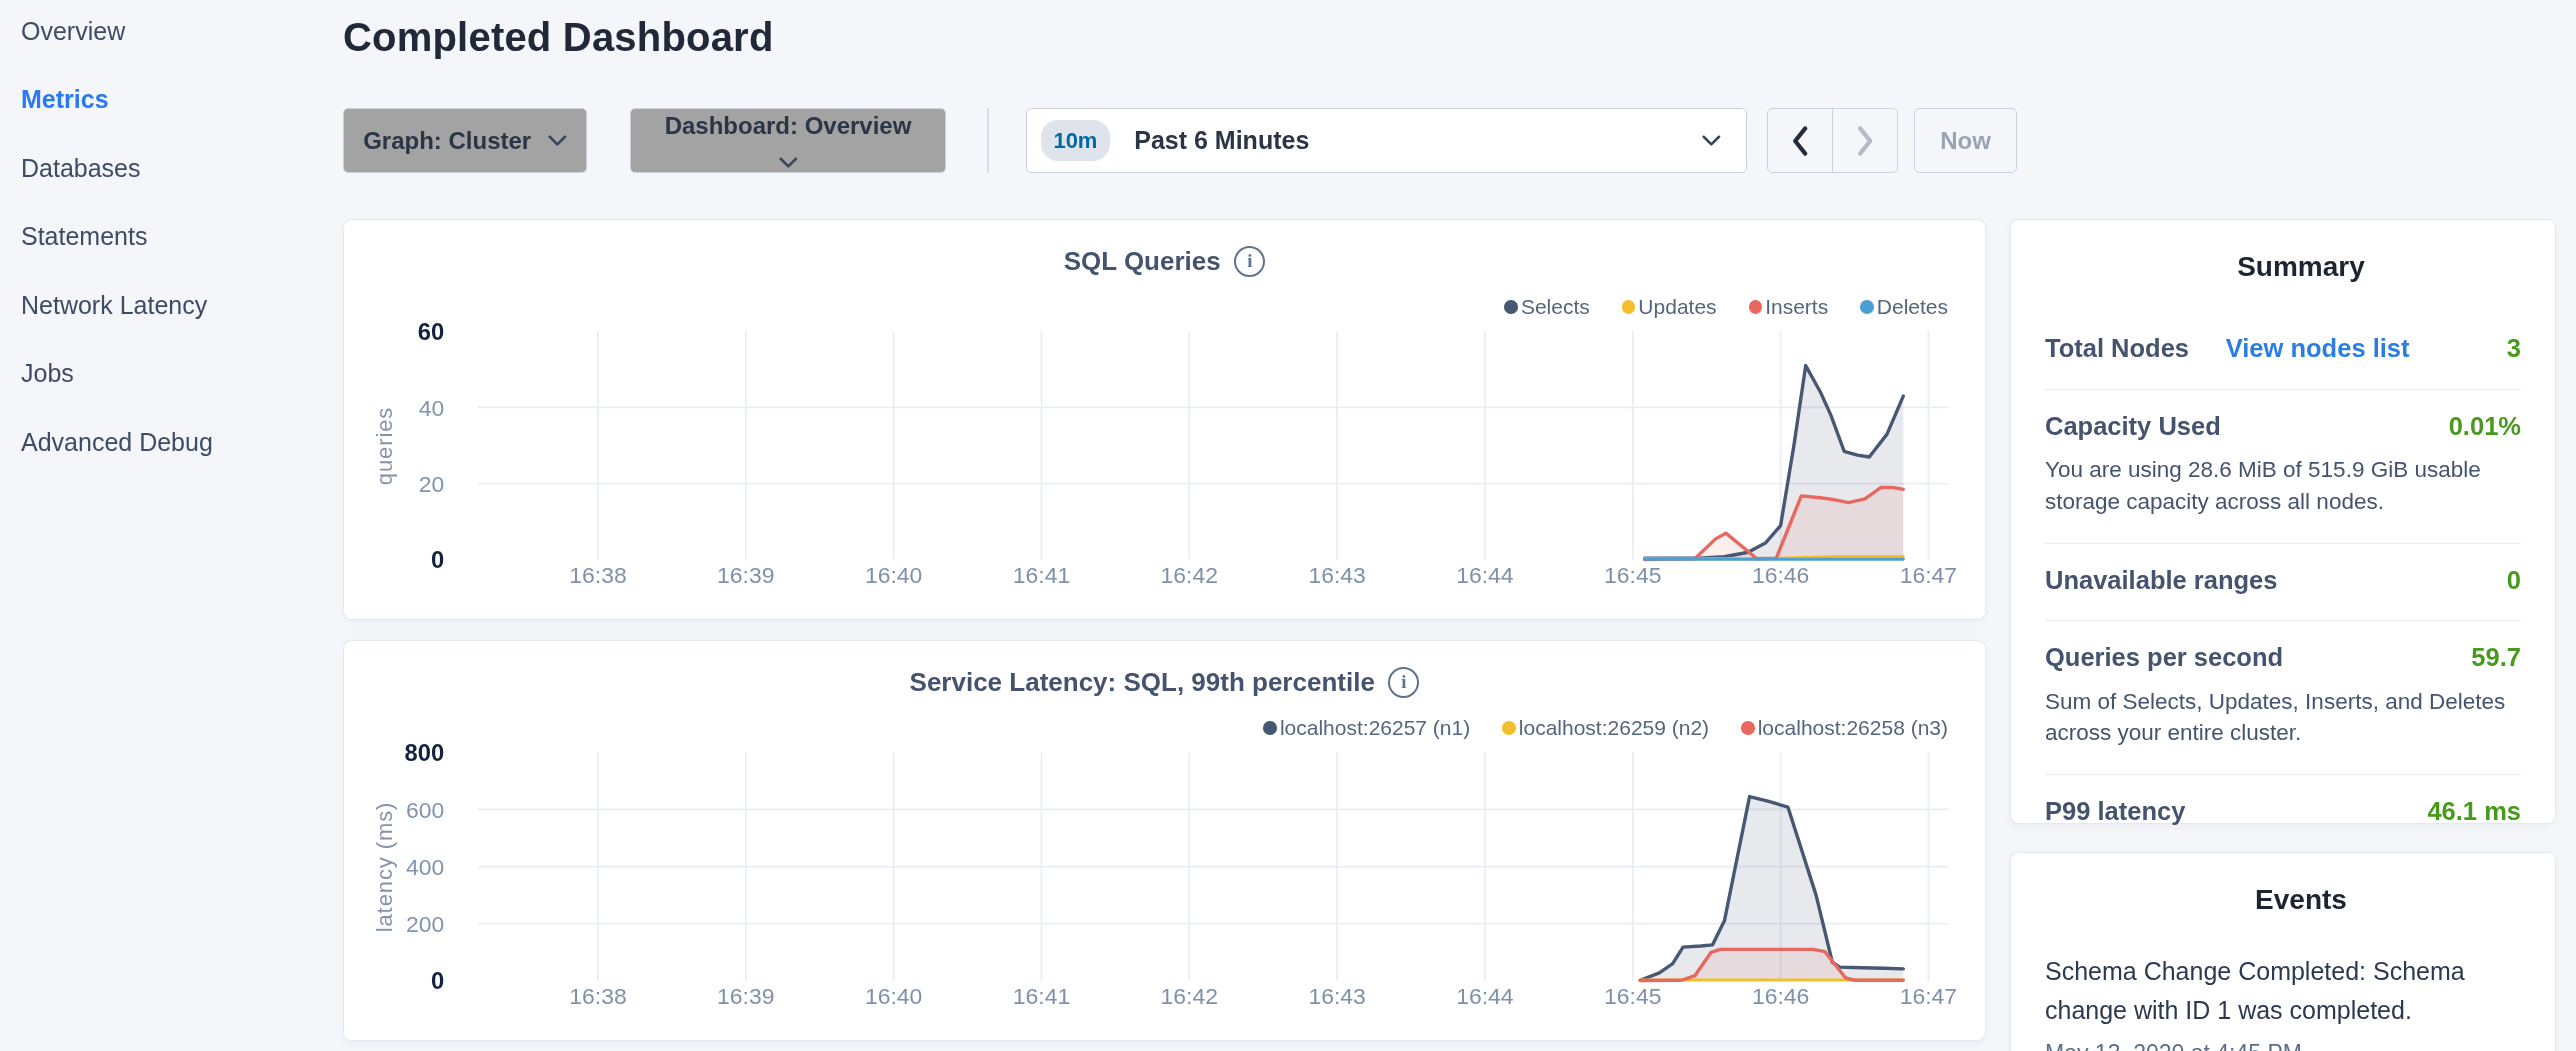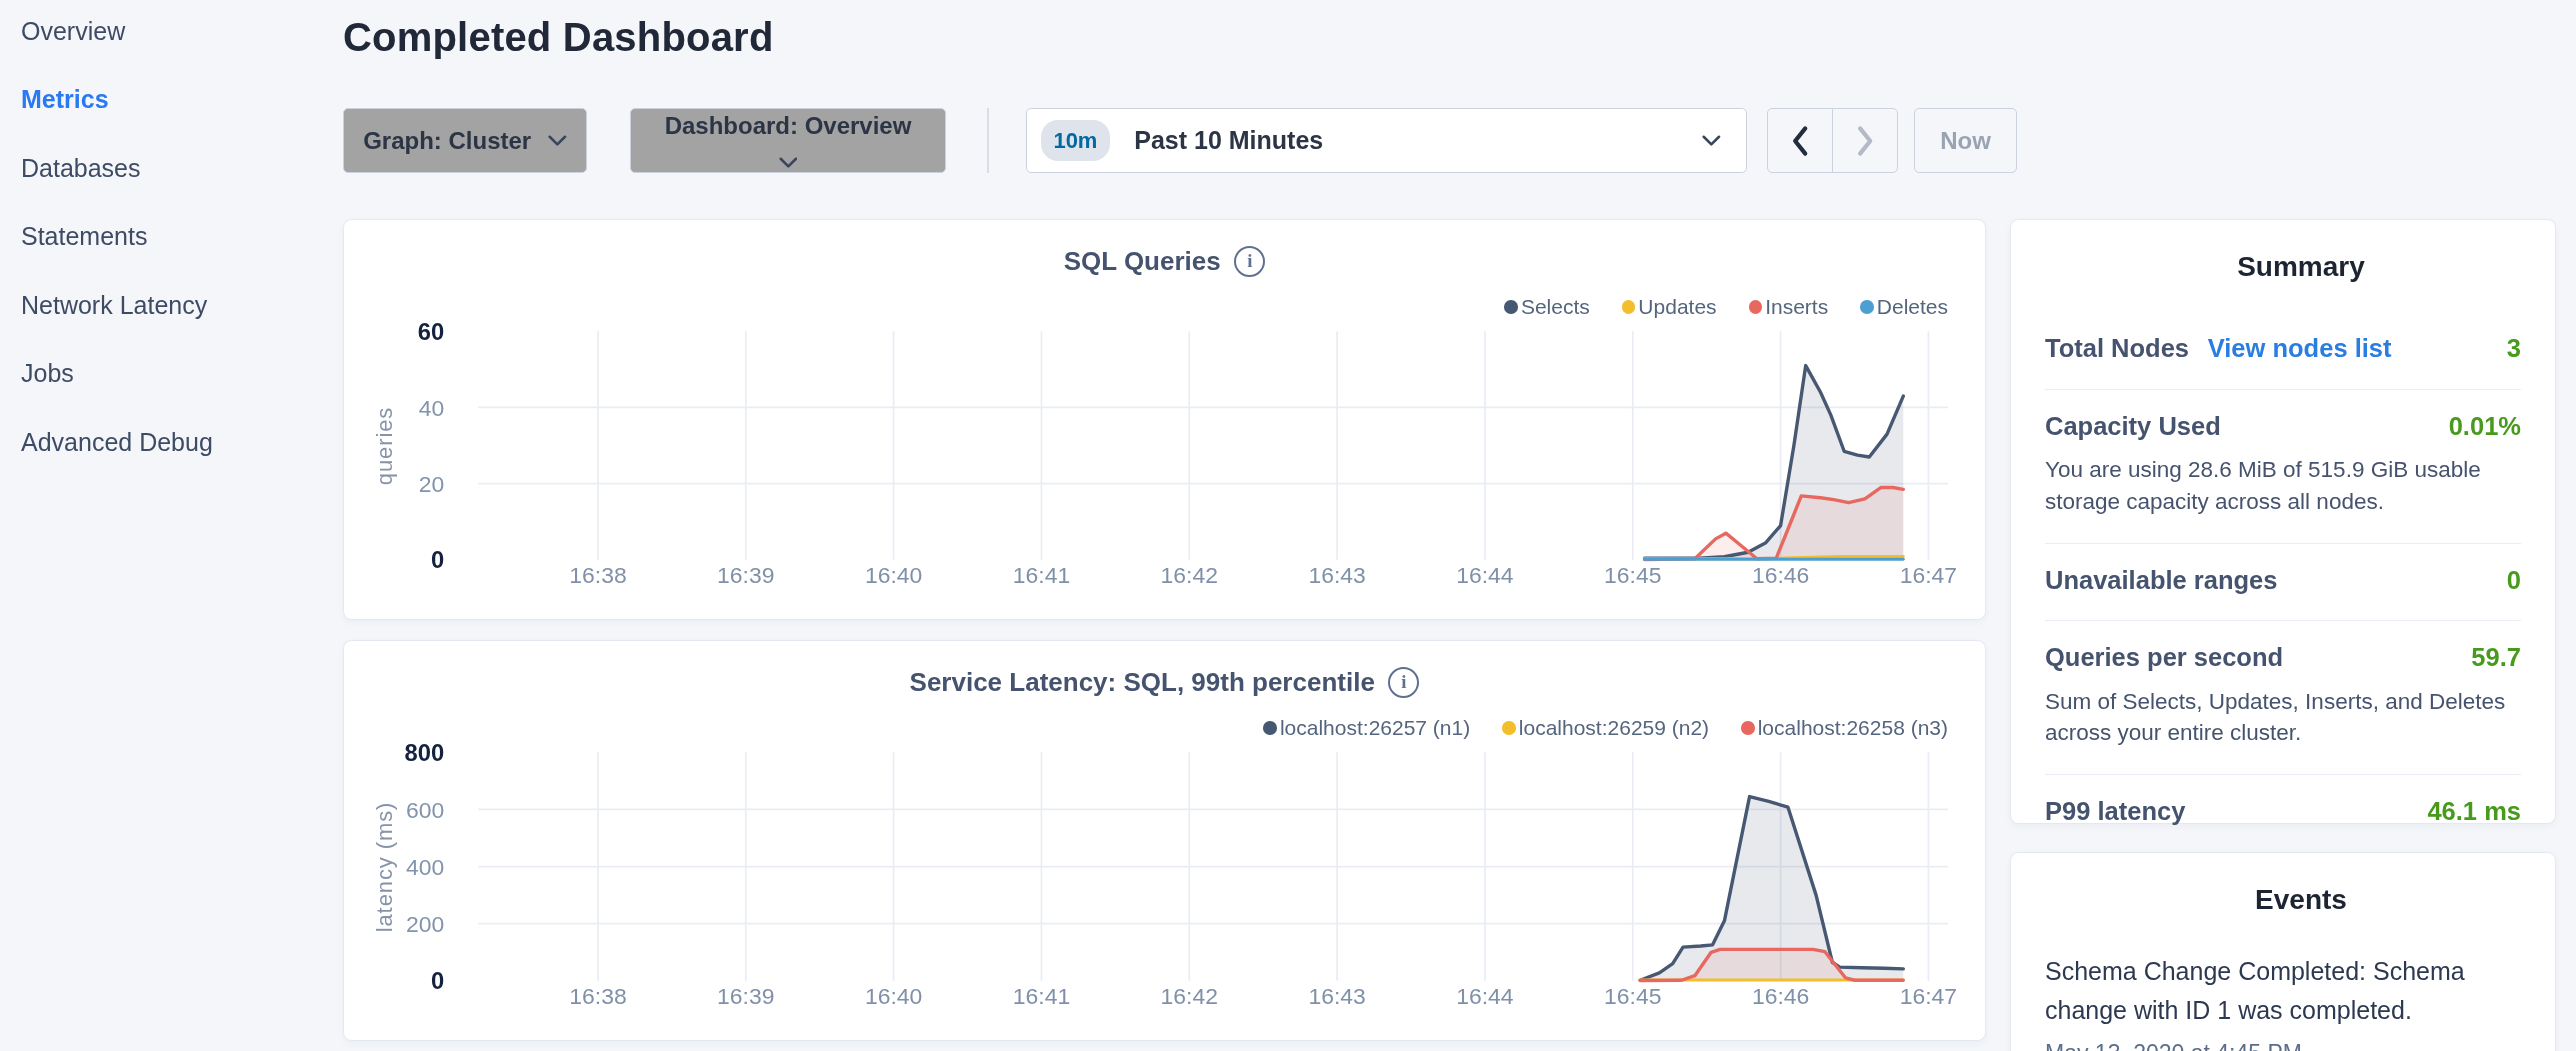--- a/index.html
+++ b/index.html
@@ -52,21 +52,21 @@
   .tick{font-size:27px;fill:#8294ab;}
   .tick.bold{font-size:28px;font-weight:700;fill:#15223f;}
   .xtick{font-size:27px;fill:#7f90a8;}
   
   #summary-card{left:2010px;top:219px;width:546px;height:605px;}
   #events-card{left:2010px;top:852px;width:546px;height:238px;}
   .panel-h{text-align:center;font-size:28px;font-weight:700;color:#1d2533;margin:31px 0 0;padding-left:36px;}
   .sum-rows{margin:29px 34px 0;}
   .sum-row{padding:22px 0 25.5px;border-bottom:1.7px solid #e9ecf2;}
   .sum-row:last-child{border-bottom:none;}
-  .sum-line{display:flex;align-items:baseline;}
+  .sum-line{display:flex;align-items:baseline;gap:18px;}
   .sum-label{font-size:25.5px;font-weight:700;color:#45536e;}
   .sum-link{font-size:25.5px;font-weight:700;color:#2a7de1;margin-left:18.7px;cursor:pointer;}
   .sum-value{margin-left:auto;font-size:25.5px;font-weight:700;color:#479a1b;white-space:nowrap;}
   .sum-desc{margin-top:13.6px;font-size:22.5px;color:#45536e;line-height:1.4;}
   .event-msg{margin:36px 34px 0;font-size:25px;color:#2c3950;line-height:1.55;}
   .event-time{margin:10.2px 34px 0;font-size:23px;color:#5d6e8c;}
 </style>
 </head>
 <body>
 
@@ -92,21 +92,21 @@
     </button>
     <button class="btn" id="dash-dd">
       <span>Dashboard: Overview</span>
       <svg width="18.7" height="12" viewBox="0 0 22 14">
           <polyline points="2,2 11,11 20,2" fill="none" stroke="#39455e" stroke-width="3" stroke-linecap="round" stroke-linejoin="round"></polyline>
         </svg>
     </button>
     <div class="vdiv"></div>
     <button class="btn time-box">
       <span class="badge">10m</span>
-      <span class="time-label">Past 10 Minutes</span>
+      <span class="time-label">Past 6 Minutes</span>
       <svg class="time-chevron" width="18.7" height="12" viewBox="0 0 22 14">
           <polyline points="2,2 11,11 20,2" fill="none" stroke="#39455e" stroke-width="3" stroke-linecap="round" stroke-linejoin="round"></polyline>
         </svg>
     </button>
     <div class="btn ghost arrow-group">
       <button class="arrow-half">
         <svg width="20.4" height="32" viewBox="0 0 24 38">
             <polyline points="18,4 6,19 18,34" fill="none" stroke="#242d3d" stroke-width="5" stroke-linecap="round" stroke-linejoin="round"></polyline>
           </svg>
       </button>

